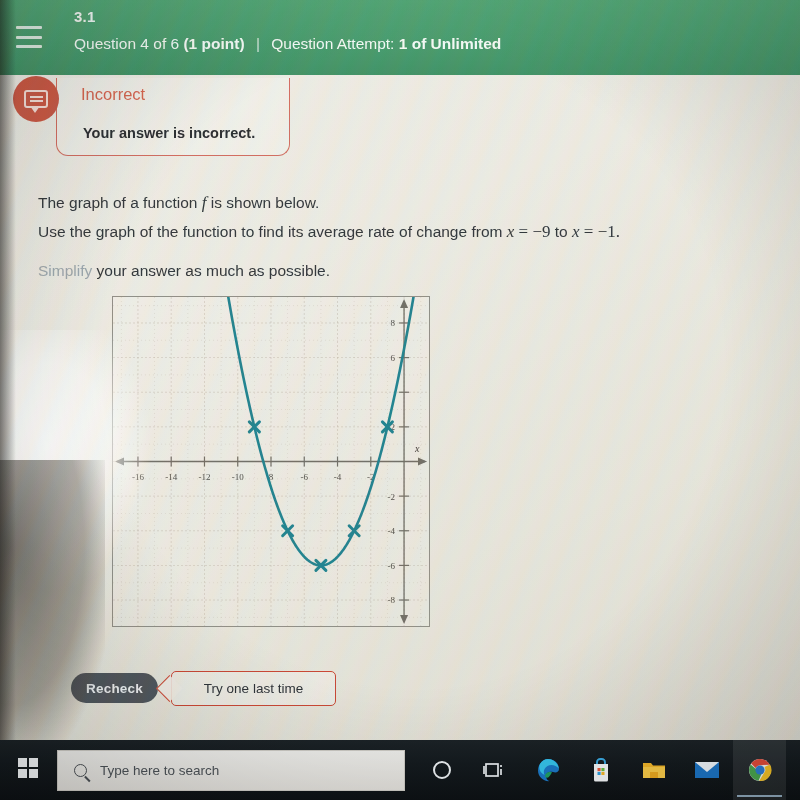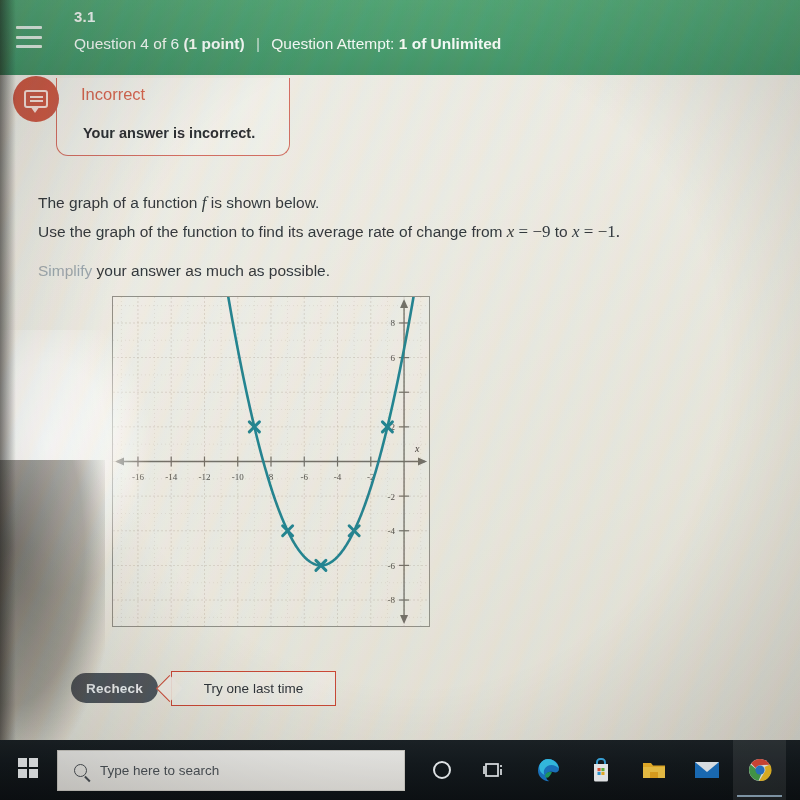--- a/index.html
+++ b/index.html
@@ -115,21 +115,21 @@
     position: absolute; left: 71px; top: 673px;
     width: 87px; height: 30px; border-radius: 15px;
     background: #4a5057; color: #eceff1;
     font-size: 13.5px; font-weight: bold;
     display: flex; align-items: center; justify-content: center;
     letter-spacing: .2px;
   }
   #tryone {
     position: absolute; left: 171px; top: 671px;
     width: 165px; height: 35px;
-    border: 1.8px solid #c8402e; border-radius: 0;
+    border: 1.8px solid #c8402e; border-radius: 5px;
     background: rgba(255,255,255,0.25);
     color: #2e3338; font-size: 13.5px;
     display: flex; align-items: center; justify-content: center;
   }
   #tryone:before {
     content: ""; position: absolute; left: -12px; top: 7px;
     width: 18px; height: 18px;
     border-left: 1.8px solid #c8402e; border-bottom: 1.8px solid #c8402e;
     background: rgba(238,236,229,0.9);
     transform: rotate(45deg);

